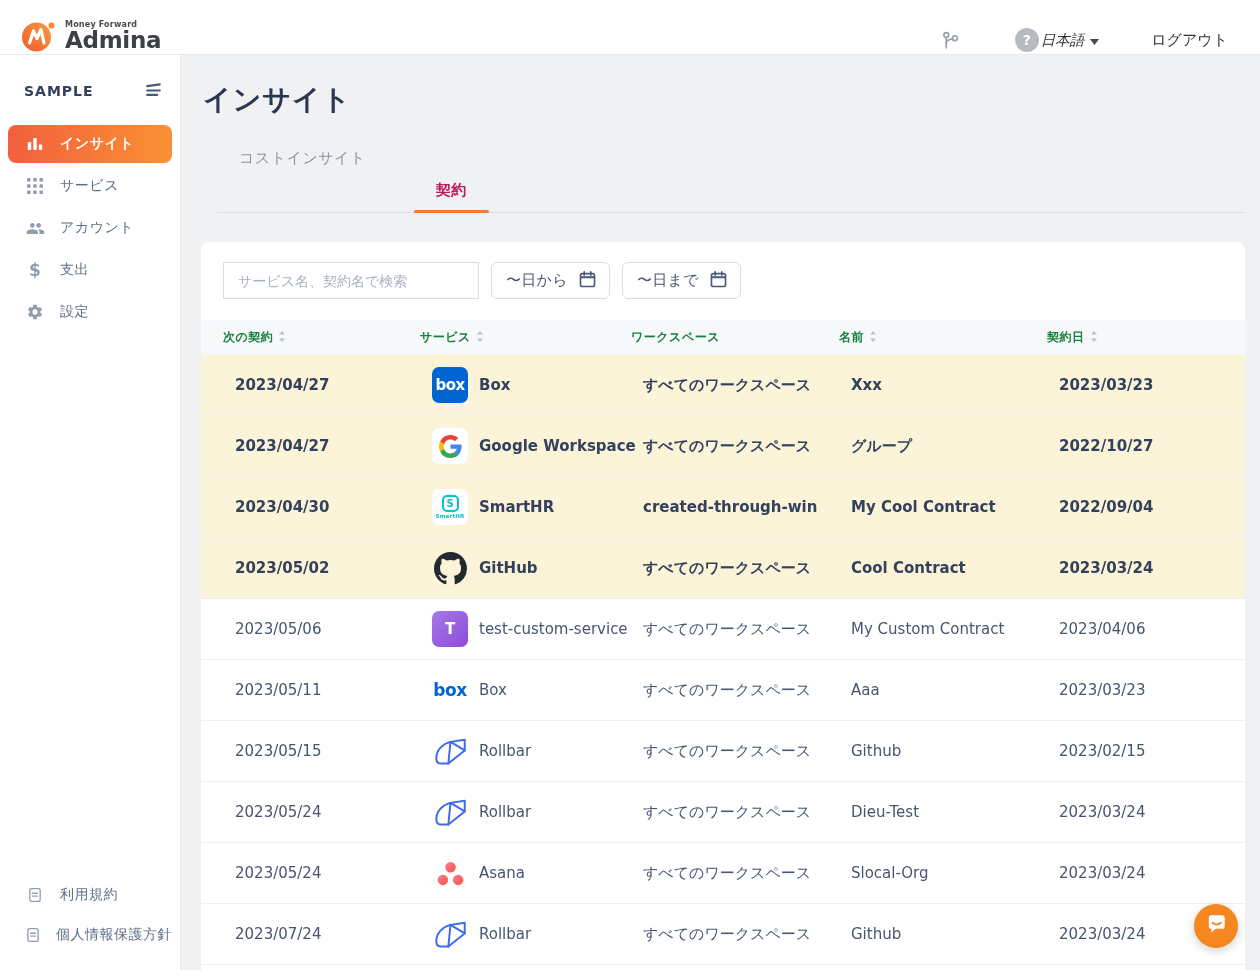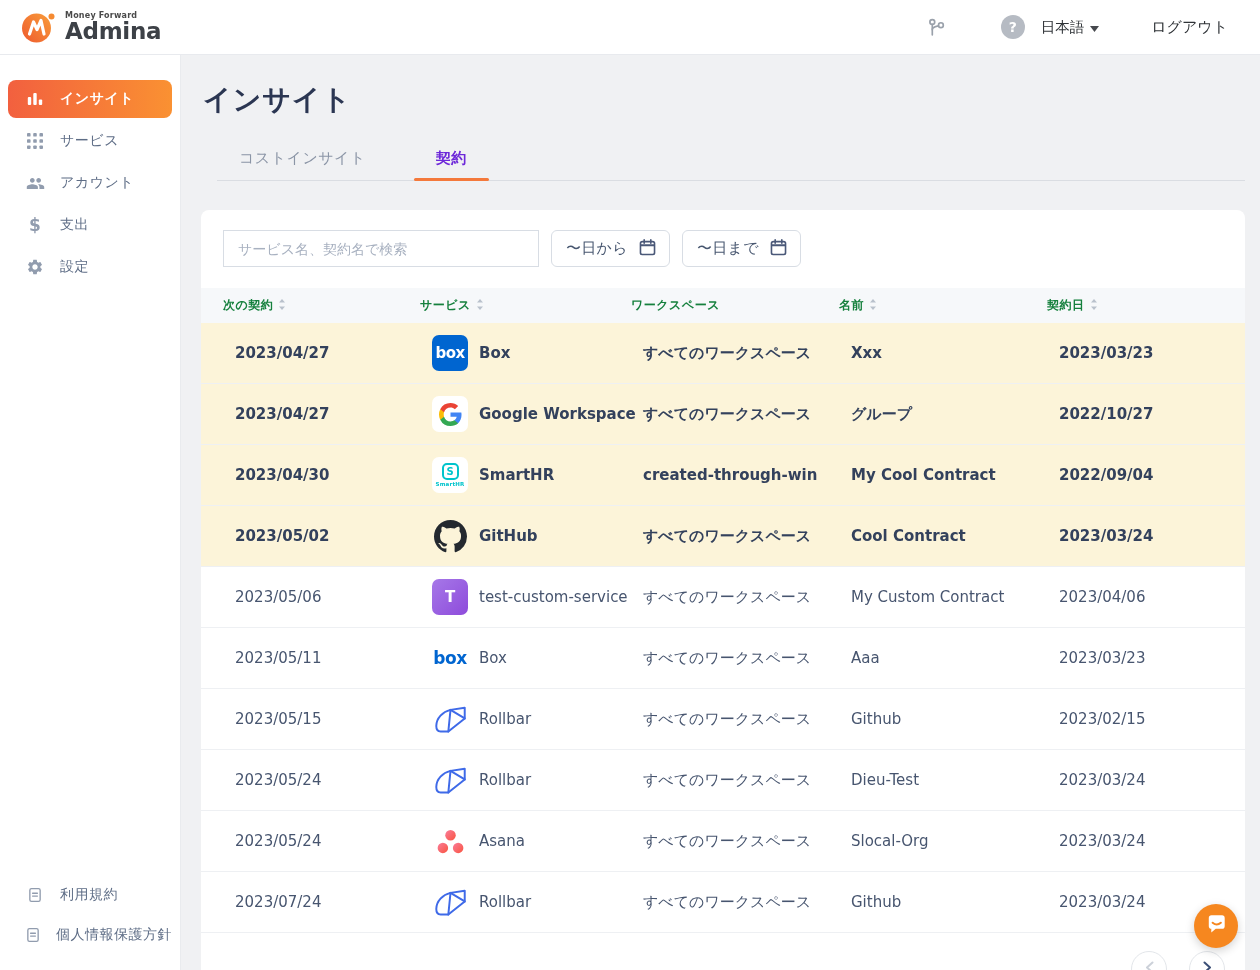--- a/index.html
+++ b/index.html
@@ -6,35 +6,35 @@
   html,body { width:1260px; height:970px; overflow:hidden; }
   body {
     font-family:"DejaVu Sans","Liberation Sans",sans-serif;
     background:#f0f1f3; color:#3c4a63; position:relative;
   }
 
   
   .navbar {
     position:absolute; top:0; left:0; width:1260px; height:55px;
     background:#ffffff; border-bottom:1px solid #e8eaee;
-    display:flex; align-items:center; justify-content:space-between;
+    display:flex; align-items:flex-end; justify-content:space-between;
     padding:0 32px 0 20px; z-index:20;
   }
   .brand { display:flex; align-items:center; gap:9px; }
   .brand-mark { position:relative; width:36px; height:36px; }
   .brand-text .small { font-size:8px; font-weight:700; color:#4a4a4a; letter-spacing:.2px; }
   .brand-text .big { font-size:23px; font-weight:700; color:#3d4147; letter-spacing:-0.3px; line-height:1; }
   .nav-right { display:flex; align-items:center; }
   .nav-icon-btn { display:flex; align-items:center; justify-content:center; width:28px; height:28px; cursor:pointer; }
   .help-circle {
     width:24px; height:24px; border-radius:50%; background:#b6bbc3; color:#fff;
     font-size:14px; font-weight:700; display:flex; align-items:center; justify-content:center;
   }
-  .lang-btn { display:flex; align-items:center; gap:6px; margin-left:14px; cursor:pointer;
-    font-size:14.5px; color:#2e3236; }
+  .lang-btn { display:flex; align-items:center; gap:6px; cursor:pointer;
+    font-size:14.5px; color:#2e3236;font-style:italic; }
   .logout-btn { margin-left:52px; font-size:15px; color:#2e3236; cursor:pointer; }
   .gap48 { width:48px; }
 
   
   .sidebar {
     position:absolute; top:55px; left:0; bottom:0; width:181px;
     background:#ffffff; border-right:1px solid #e9ebee; z-index:10;
     display:flex; flex-direction:column;
   }
   .org-row { display:flex; align-items:center; justify-content:space-between;
@@ -56,32 +56,32 @@
   .side-item.active .s-label { font-weight:600; }
   .side-footer { margin-top:auto; padding:0 8px 16px; display:flex; flex-direction:column; gap:2px; }
   .dollar { font-size:17px; font-weight:600; line-height:1; }
 
   
   .main { position:absolute; top:55px; left:181px; right:0; bottom:0; background:#f0f1f3; }
   .page-title { font-size:28px; font-weight:700; color:#2b3652; padding:26px 0 0 22px; letter-spacing:1px; }
   .tabs-row { display:flex; gap:26px; margin:24px 15px 0 36px; border-bottom:1px solid #dadde2;
     padding-bottom:0; }
   .tab { font-size:15px; color:#8b95a6; padding:6px 22px 12px; cursor:pointer; position:relative; letter-spacing:.5px; }
-  .tab.active { color:#6d28d9; font-weight:700; }
+  .tab.active { color:#be185d; font-weight:700;margin-top:32px; }
   .tab.active::after { content:""; position:absolute; left:0; right:0; bottom:-1px; height:3px;
     background:#f4793b; border-radius:2px; }
 
   
   .card {
     margin:29px 15px 0 20px; background:#ffffff; border-radius:8px 8px 0 0;
     min-height:860px; overflow:hidden;
   }
   .filter-row { display:flex; align-items:center; gap:12px; padding:20px 22px 21px; }
   .search-input {
-    width:316px; height:37px; border:1px solid #d8dde4; border-radius:0;
+    width:256px; height:37px; border:1px solid #d8dde4; border-radius:0;
     padding:0 14px; font-size:14px; color:#3c4a63; outline:none;
     font-family:"DejaVu Sans","Liberation Sans",sans-serif;
   }
   .search-input::placeholder { color:#a8b1c0; }
   .date-btn {
     height:37px; border:1px solid #d8dde4; border-radius:6px; background:#fff;
     display:flex; align-items:center; gap:10px; padding:0 12px 0 14px;
     font-size:15px; color:#47566f; cursor:pointer; letter-spacing:.3px;
   }
 
@@ -171,20 +171,32 @@
       <span>日本語</span>
       <span><svg width="9" height="6" viewBox="0 0 9 6">
             <path d="M0 0 L9 0 L4.5 6 Z" fill="#46494e"></path>
           </svg></span>
     </span>
     <span class="logout-btn">ログアウト</span>
   </div>
 </header>
 
 <aside class="sidebar">
+  <div class="org-row">
+    <span class="org-name">SAMPLE</span>
+    <span class="collapse-btn">
+        <svg viewBox="0 0 20 18" width="21" height="19">
+          <g stroke="#4a5878" stroke-width="2" stroke-linecap="round" fill="none">
+            <path d="M4 4.8 L16 3.2"></path>
+            <path d="M4 9 L16 9"></path>
+            <path d="M4 13.2 L13.5 13.2"></path>
+          </g>
+        </svg>
+      </span>
+  </div>
   <nav class="side-nav">
   <div class="side-item active">
     <span class="s-icon">
           <svg viewBox="0 0 18 18" width="18" height="18" fill="currentColor">
             <rect x="1.8" y="7" width="3.4" height="8" rx="1"></rect>
             <rect x="7.3" y="3" width="3.4" height="12" rx="1"></rect>
             <rect x="12.8" y="9.5" width="3.4" height="5.5" rx="1"></rect>
           </svg>
         </span>
     <span class="s-label">インサイト</span>

